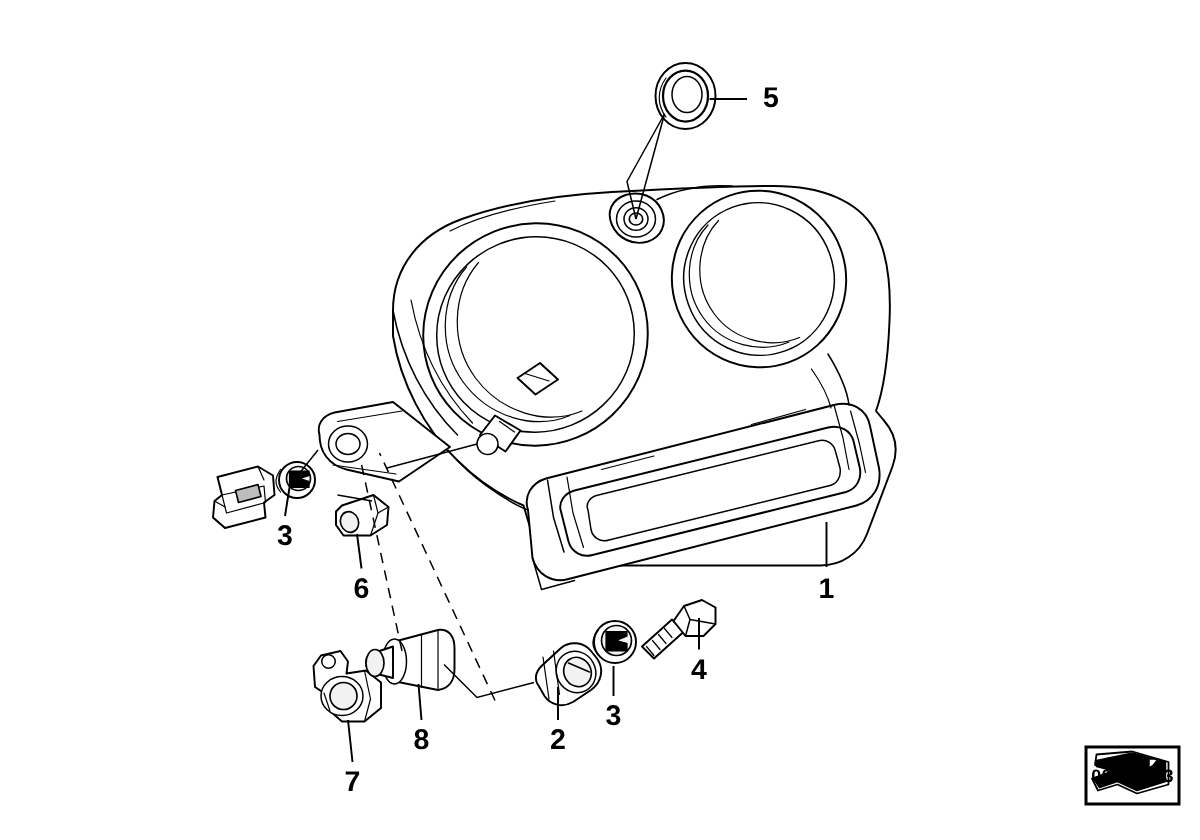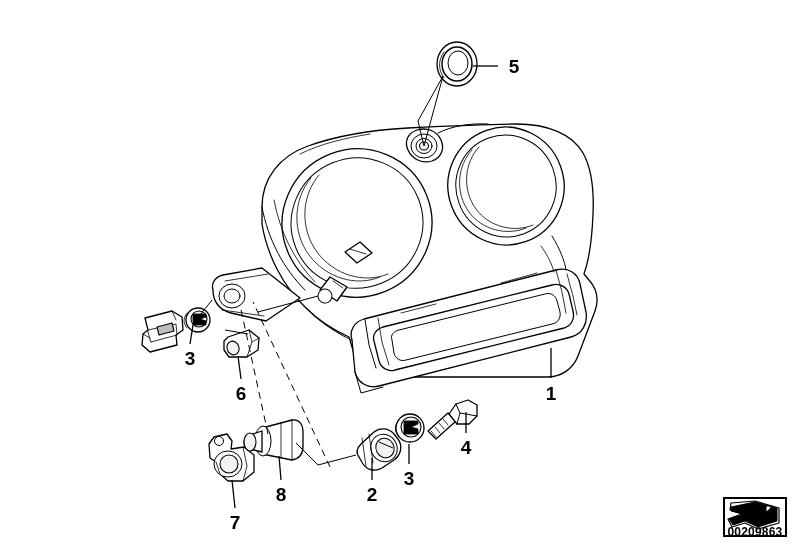--- a/index.html
+++ b/index.html
@@ -101,21 +101,21 @@
     width: 64px;
     height: 40px;
     border: 2px solid #000000;
     background: #ffffff;
     box-sizing: border-box;
   }
   #logo-box svg { display: block; }
   #part-number {
     position: absolute;
     left: 723px;
-    top: 525px;
+    top: 510px;
     width: 64px;
     text-align: center;
     font-family: "Liberation Sans", sans-serif;
     font-weight: bold;
     font-size: 12px;
     color: #000000;
     letter-spacing: 0.2px;
     white-space: nowrap;
   }
 </style>

